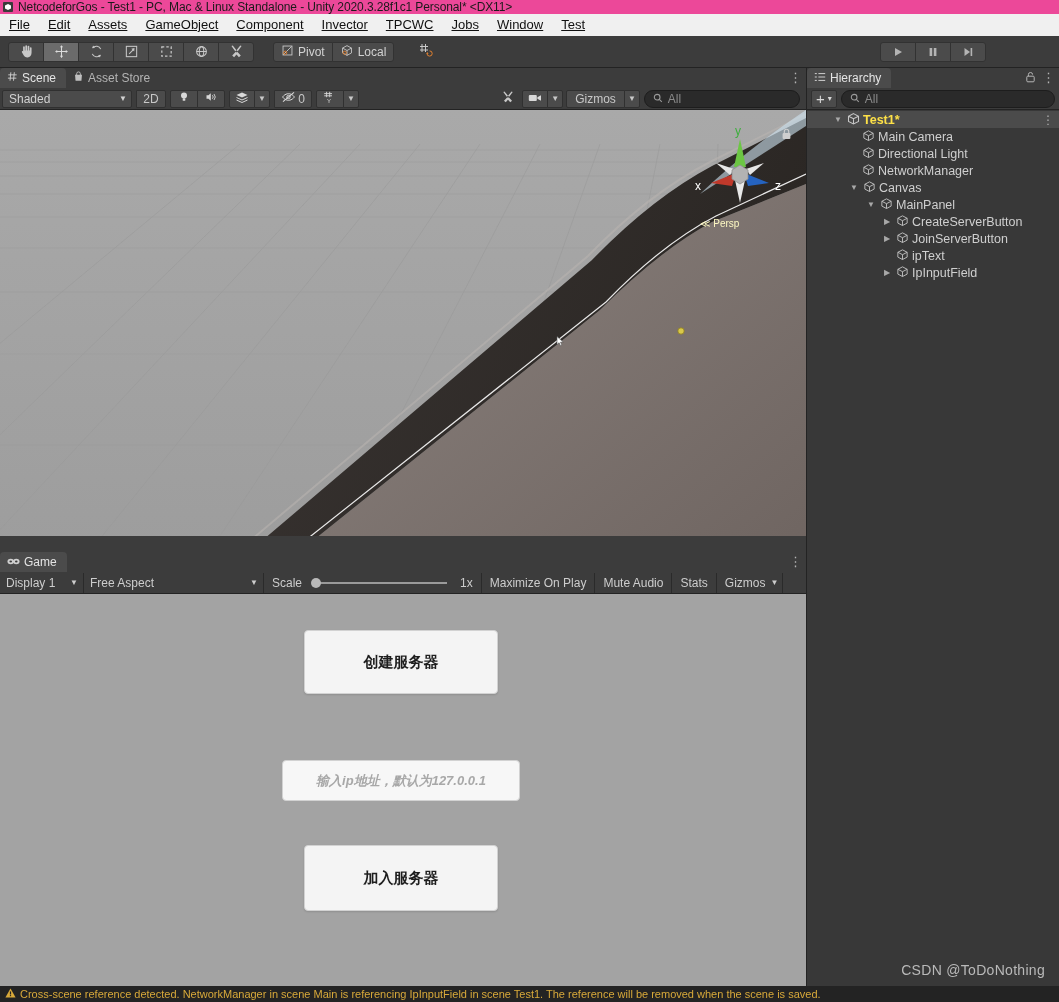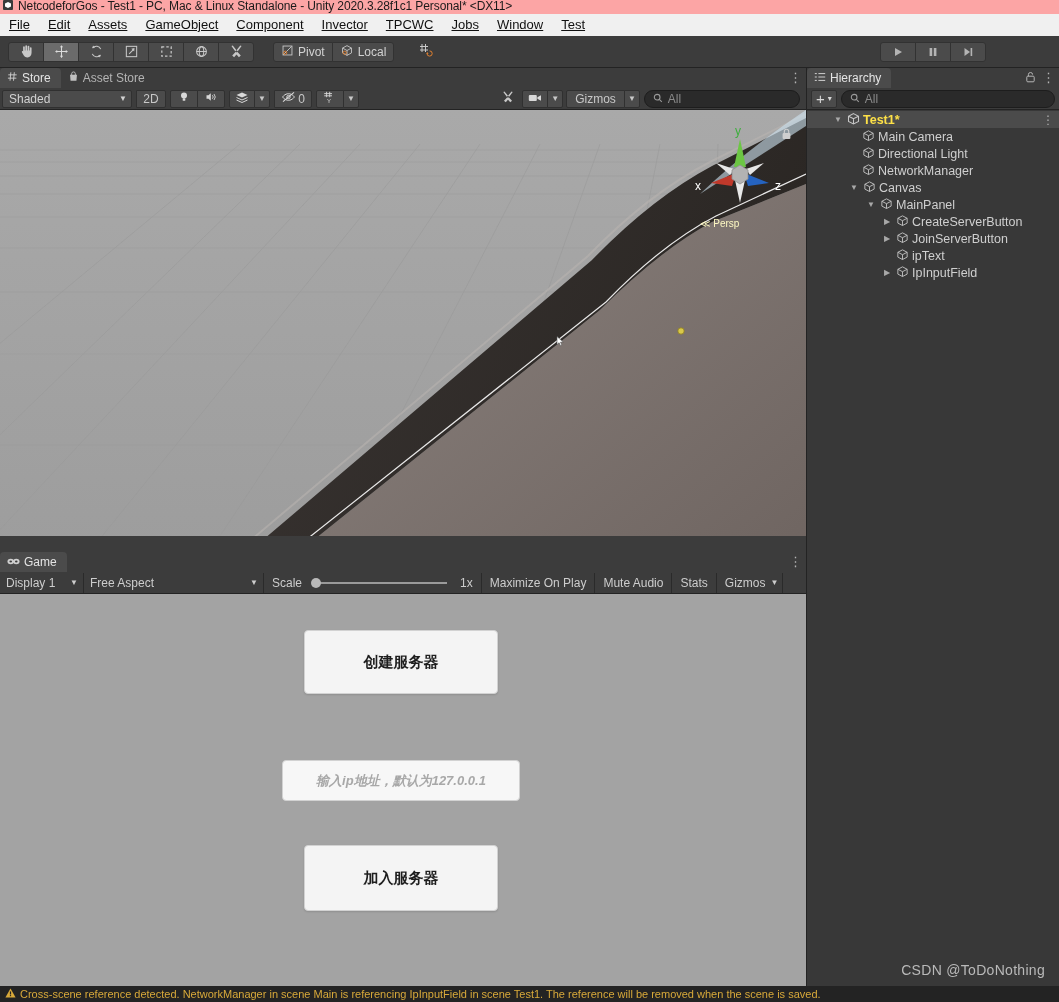--- a/index.html
+++ b/index.html
@@ -8,23 +8,23 @@
     overflow: hidden;
     background: #383838;
     font-family: "Liberation Sans", sans-serif;
     -webkit-font-smoothing: antialiased;
   }
   .app { position: relative; width: 1059px; height: 1002px; }
 
   
   .titlebar {
     position: absolute; top: 0; left: 0; width: 1059px; height: 14px;
-    background: #fca5a5; color: #1a1a1a;
+    background: #ec4899; color: #1a1a1a;
     font-size: 12px; line-height: 13px;
-    display: flex; gap: 5px;
+    display: flex; align-items: center; gap: 5px;
     padding-left: 3px; white-space: nowrap; overflow: hidden;
   }
   .unity-logo {
     width: 10px; height: 10px; background: #3a3a3a; border-radius: 1px;
     flex: 0 0 auto; position: relative;
   }
   .unity-logo::after {
     content: ""; position: absolute; left: 2px; top: 2px;
     width: 6px; height: 6px; background: #fff;
     clip-path: polygon(50% 0%, 100% 25%, 100% 75%, 50% 100%, 0% 75%, 0% 25%);
@@ -364,21 +364,21 @@
   </div>
 
   <div class="scene-panel">
     <div class="tabbar">
       <div class="tab active">
         <span>
           <svg width="11" height="11" viewBox="0 0 12 12" fill="none" stroke="#d0d0d0" stroke-width="1">
             <path d="M4.2 1.4 3.3 10.6M8 1.4l-.9 9.2M1.4 4.2h9.2M1 7.8h9.2"></path>
           </svg>
         </span>
-        <span>Store</span>
+        <span>Scene</span>
       </div>
       <div class="tab">
         <span>
           <svg width="11" height="11" viewBox="0 0 12 12" fill="#c0c0c0">
             <path d="M2.2 4h7.6l-.6 6.6H2.8z"></path>
             <path d="M4 4.4V3a2 2 0 0 1 4 0v1.4" fill="none" stroke="#c0c0c0" stroke-width="1"></path>
           </svg>
         </span>
         <span>Asset Store</span>
       </div>

